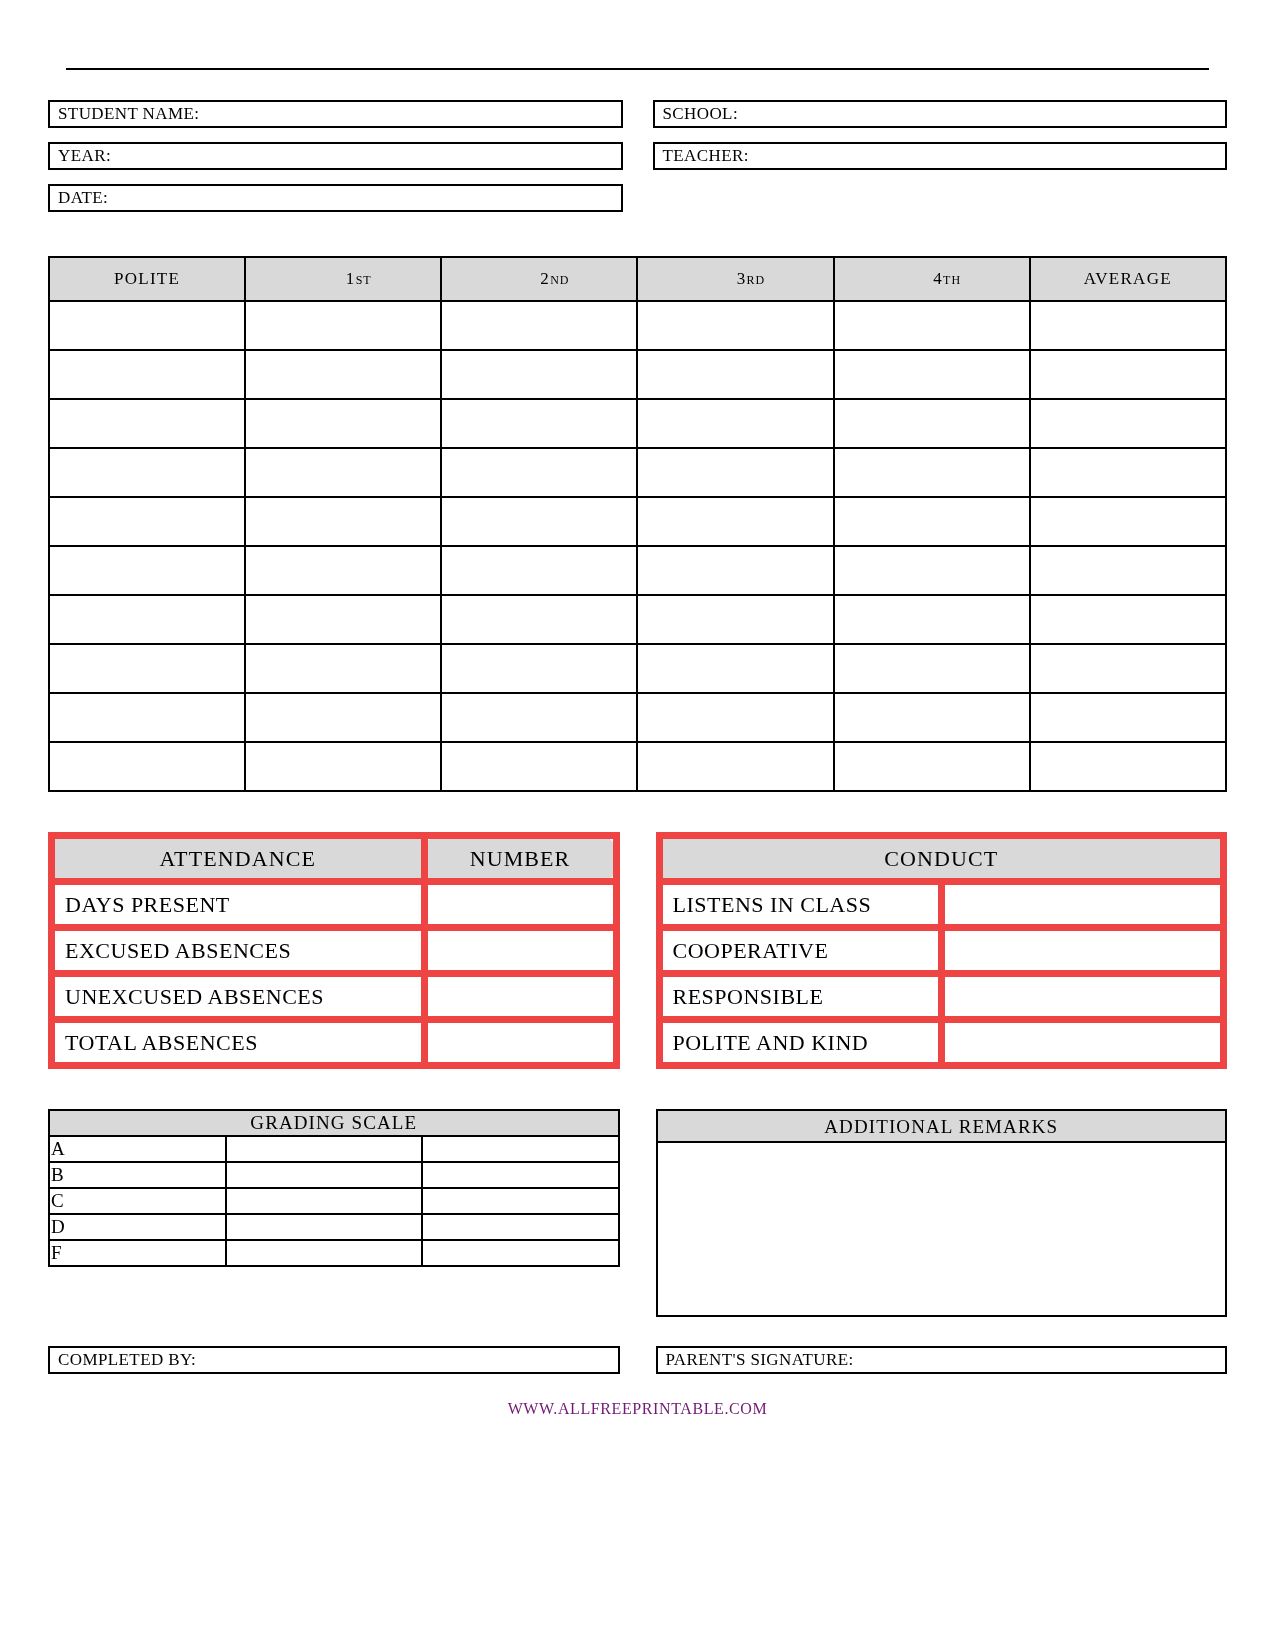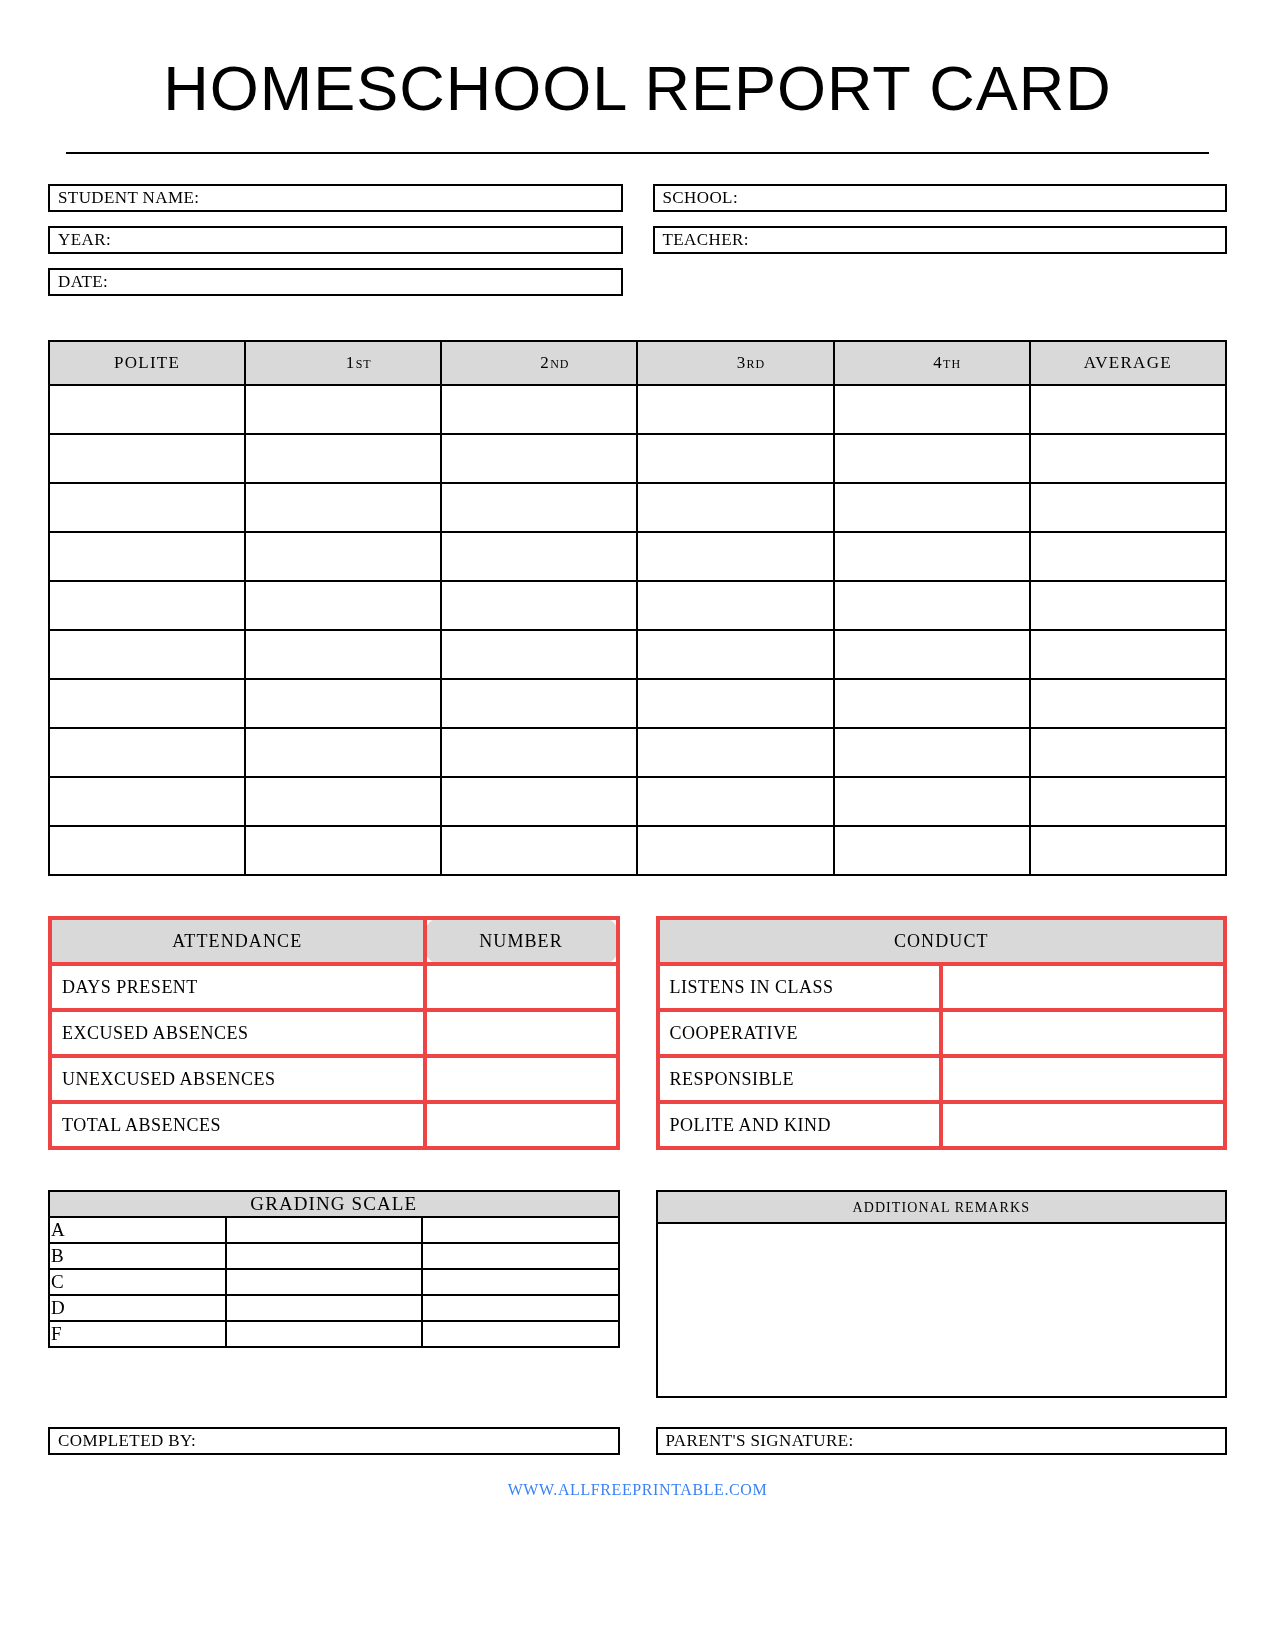--- a/index.html
+++ b/index.html
@@ -88,22 +88,22 @@
   
   .lower-grid {
     margin-top: 40px;
     display: grid;
     grid-template-columns: 1fr 1fr;
     column-gap: 36px;
   }
 
   .mini-table { border: 2px solid #000; width: 100%; }
   .mini-table th, .mini-table td {
-    border: 4px solid #ef4444;
-    font-size: 18px;
+    border: 7px solid #ef4444;
+    font-size: 22px;
     height: 46px;
     letter-spacing: 0.5px;
   }
   .mini-table th {
     background: #d9d9d9;
     font-weight: 400;
     letter-spacing: 1.1px;
   }
   .mini-table td.rowlabel {
     text-align: left;
@@ -138,50 +138,49 @@
   }
   .grading-table .g1 { width: 31%; }
   .grading-table .g2 { width: 34.5%; }
   .grading-table .g3 { width: 34.5%; }
 
   .remarks-box { border: 2px solid #000; width: 100%; }
   .remarks-head {
     background: #d9d9d9;
     border-bottom: 2px solid #000;
     text-align: center;
-    font-size: 14px;
+    font-size: 19px;
     letter-spacing: 1.1px;
     height: 32px;
     line-height: 32px;
   }
   .remarks-body { height: 172px; }
 
   
   .sign-grid {
     margin-top: 29px;
     display: grid;
     grid-template-columns: 1fr 1fr;
     column-gap: 36px;
   }
 
   
   .footer {
     text-align: center;
     margin-top: 26px;
     font-size: 16px;
     letter-spacing: 0.6px;
-    color: #3b82f6;
+    color: #701a75;
   }
 </style>
 </head>
 <body>
 
 <div class="page">
 
-  <h1 class="title">HOMESCHOOL REPORT CARD</h1>
   <div class="title-rule"></div>
 
   <div class="info-grid">
 
     <div class="field-box">
       <span class="label">STUDENT NAME:</span>
       <span class="value"></span>
     </div>
 
     <div class="field-box">

